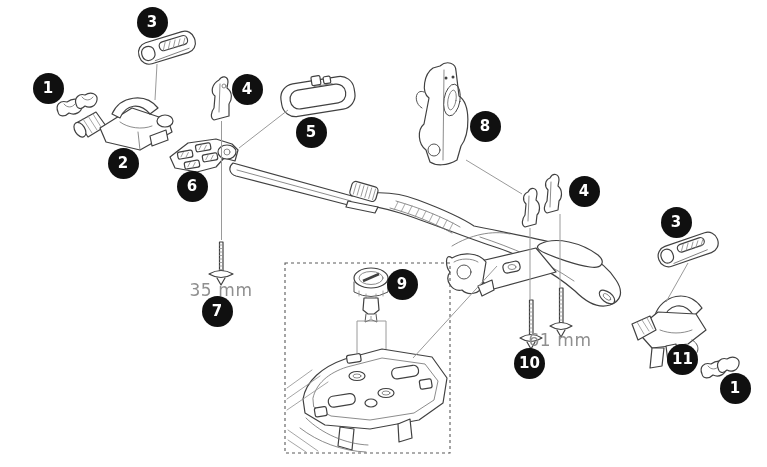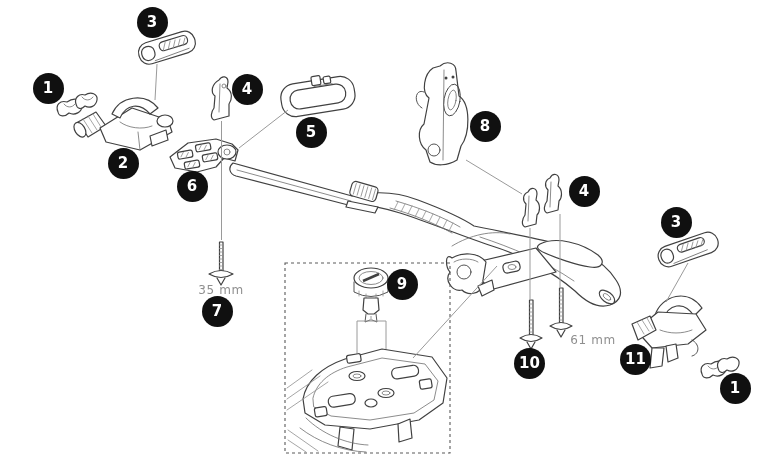--- a/index.html
+++ b/index.html
@@ -15,21 +15,21 @@
   .leader{stroke:#9a9a9a;stroke-width:1;fill:none;}
   .dashbox{stroke:#5a5a5a;stroke-width:1.1;fill:none;stroke-dasharray:3 3;}
   .callout{
     position:absolute;width:31px;height:31px;border-radius:50%;
     background:var(--callout-bg,#101010);color:var(--callout-fg,#ffffff);
     display:flex;align-items:center;justify-content:center;
     font-weight:bold;font-size:15px;line-height:1;user-select:none;
   }
   .dim-label{
     position:absolute;transform:translate(-50%,-50%);
-    color:var(--dim,#8f8f8f);font-size:12px;letter-spacing:0.6px;white-space:nowrap;
+    color:var(--dim,#8f8f8f);font-size:17px;letter-spacing:0.6px;white-space:nowrap;
   }
 </style>
 </head>
 <body>
 
 <div class="canvas" id="canvas" style="--bg: #ffffff; --line: #414141; --callout-bg: #101010; --callout-fg: #ffffff; --dim: #8f8f8f;">
 
   <svg class="art" width="767" height="467" viewBox="0 0 767 467">
 
     <g>
@@ -266,25 +266,25 @@
       </div>
       <div class="callout" style="left: 660.5px; top: 206.5px;">
         <span>3</span>
       </div>
       <div class="callout" style="left: 386.5px; top: 268.5px;">
         <span>9</span>
       </div>
       <div class="callout" style="left: 201.5px; top: 295.5px;">
         <span>7</span>
       </div>
-      <div class="callout" style="left: 620px; top: 343.5px; justify-content: center;">
+      <div class="callout" style="left: 667px; top: 343.5px; justify-content: center;">
         <span>11</span>
       </div>
       <div class="callout" style="left: 514px; top: 347.5px;">
         <span>10</span>
       </div>
       <div class="callout" style="left: 719.5px; top: 372.5px;">
         <span>1</span>
       </div>
       <div class="dim-label" style="left: 221px; top: 290px;">35 mm</div>
-      <div class="dim-label" style="left: 560px; top: 340px; margin-left: 33px;">61 mm</div>
+      <div class="dim-label" style="left: 560px; top: 340px;">61 mm</div>
     </div>
 </div>
 
 </body></html>

